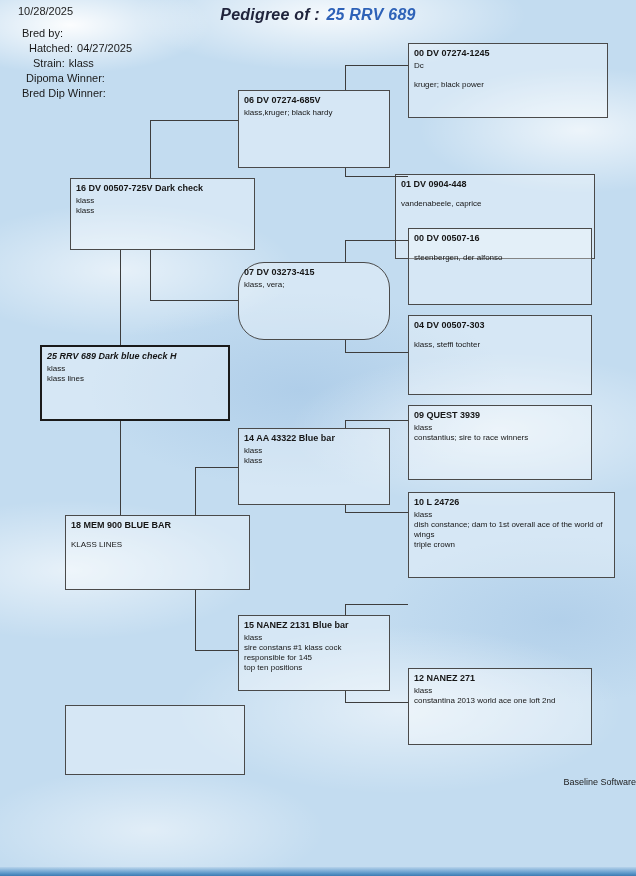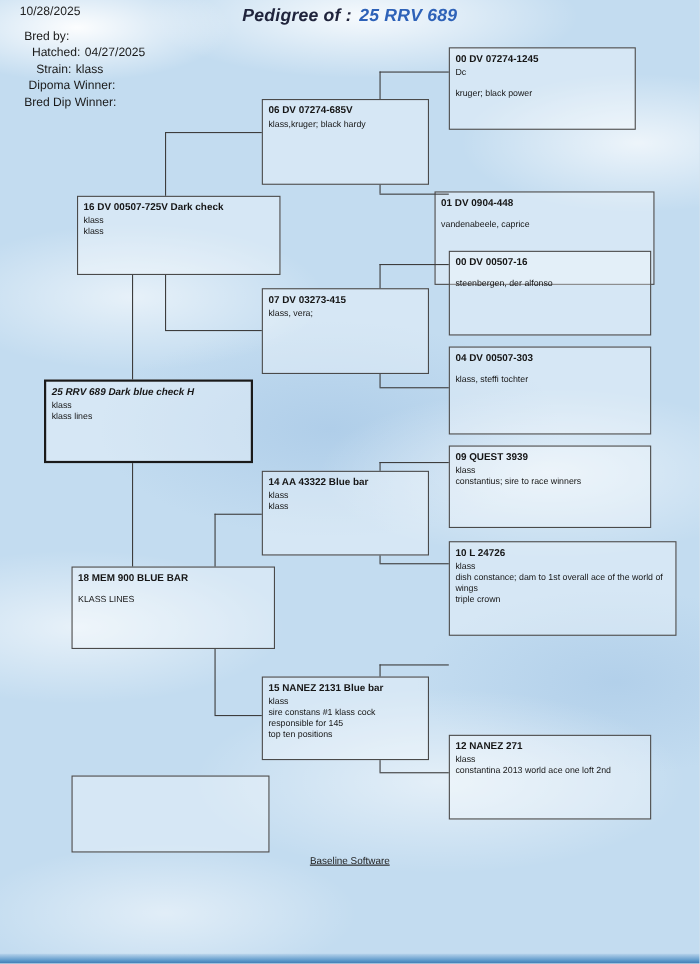--- a/index.html
+++ b/index.html
@@ -54,41 +54,41 @@
   .box-line  { font-size: 8px; line-height: 10px; }
   .gap { margin-top: 9px; }
 
   #box-subject { left: 40px;  top: 345px; width: 190px; height: 76px; border: 2px solid #1a1a1a; }
   #box-subject .box-title { font-style: italic; }
   #box-sire    { left: 70px;  top: 178px; width: 185px; height: 72px; }
   #box-dam     { left: 65px;  top: 515px; width: 185px; height: 75px; }
   #box-note    { left: 65px;  top: 705px; width: 180px; height: 70px; }
 
   #box-g3-1 { left: 238px; top: 90px;  width: 152px; height: 78px; }
-  #box-g3-2 { left: 238px; top: 262px; width: 152px; height: 78px; }
+  #box-g3-2 { left: 238px; top: 262px; width: 152px; height: 78px; border-radius: 26px; }
   #box-g3-3 { left: 238px; top: 428px; width: 152px; height: 77px; }
   #box-g3-4 { left: 238px; top: 615px; width: 152px; height: 76px; }
 
-  #box-g4-1 { left: 408px; top: 43px;  width: 170px; height: 75px; }
+  #box-g4-1 { left: 408px; top: 43px;  width: 200px; height: 75px; }
   #box-g4-2 { left: 395px; top: 130px; width: 200px; height: 85px; margin-top: 44px; }
   #box-g4-3 { left: 408px; top: 228px; width: 184px; height: 77px; }
   #box-g4-4 { left: 408px; top: 315px; width: 184px; height: 80px; }
   #box-g4-5 { left: 408px; top: 405px; width: 184px; height: 75px; }
   #box-g4-6 { left: 408px; top: 492px; width: 207px; height: 86px; }
   #box-g4-7 { left: 408px; top: 588px; width: 184px; height: 72px; }
   #box-g4-8 { left: 408px; top: 668px; width: 184px; height: 77px; }
 
   
   .vline, .hline { position: absolute; background: #3d3d3d; }
   .vline { width: 1px; }
   .hline { height: 1px; }
 
   
-  #footer { position: absolute; left: 0; top: 777px; width: 100%; text-align: center;
-            font-size: 9px; color: #222; text-decoration: underline; }
+  #footer { position: absolute; left: 0; top: 777px; width: 100%; text-align: right;
+            font-size: 9px; color: #222; }
 
   
   #scan-bottom-edge { position: absolute; left: 0; right: 0; bottom: 0; height: 9px;
     background: linear-gradient(to bottom, rgba(108,160,208,0.15), #5b97c9 70%, #3d7ab2); }
 </style>
 </head>
 <body>
 
 <div id="page">
 

